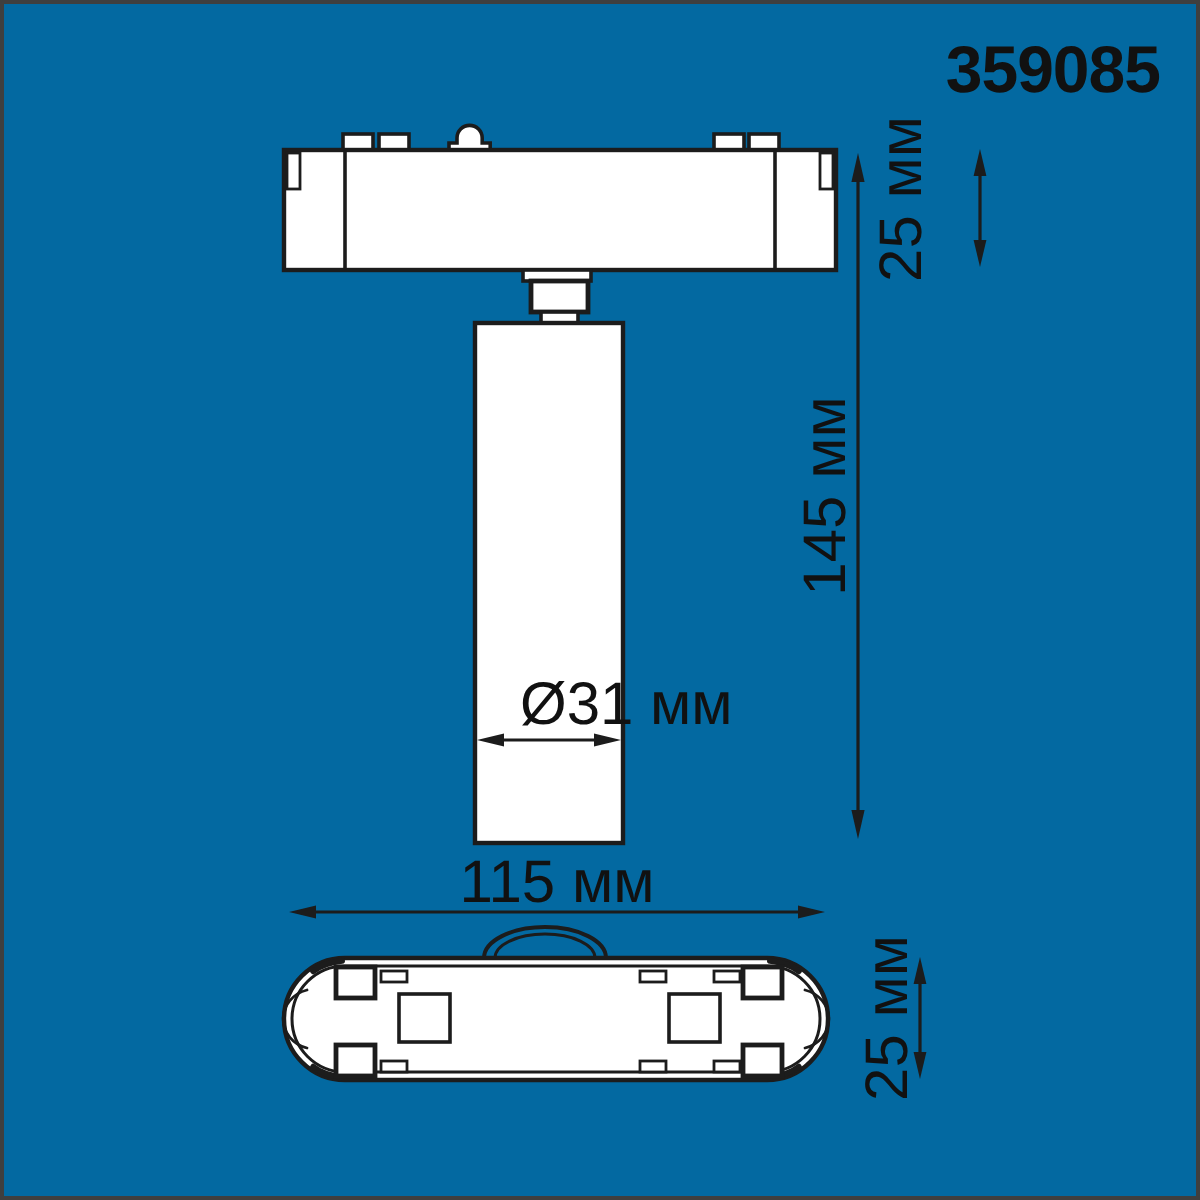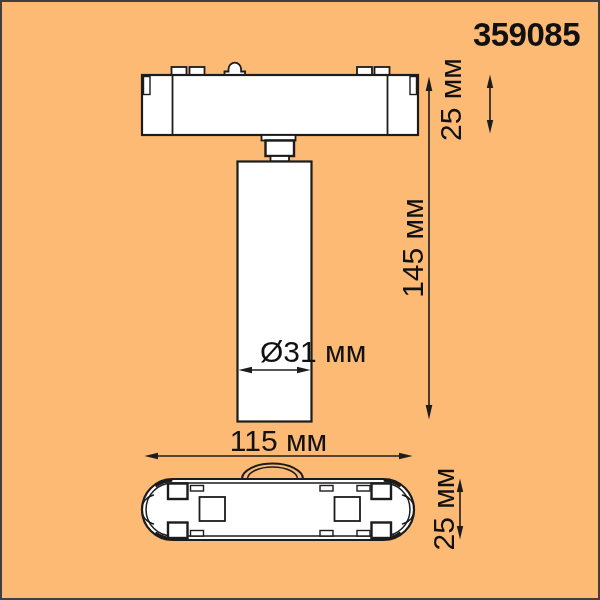--- a/index.html
+++ b/index.html
@@ -6,21 +6,21 @@
     margin: 0;
     padding: 0;
     background: #ffffff;
   }
   .canvas {
     position: relative;
     width: 600px;
     height: 600px;
     box-sizing: border-box;
     border: 2px solid #3f3f3f;
-    background: #fdba74;
+    background: #0369a1;
     font-family: "Liberation Sans", "DejaVu Sans", sans-serif;
   }
   svg { display: block; }
   .dim-text {
     font-family: "Liberation Sans", "DejaVu Sans", sans-serif;
     font-size: 30px;
     fill: #111111;
   }
   .code-text {
     font-family: "Liberation Sans", "DejaVu Sans", sans-serif;

